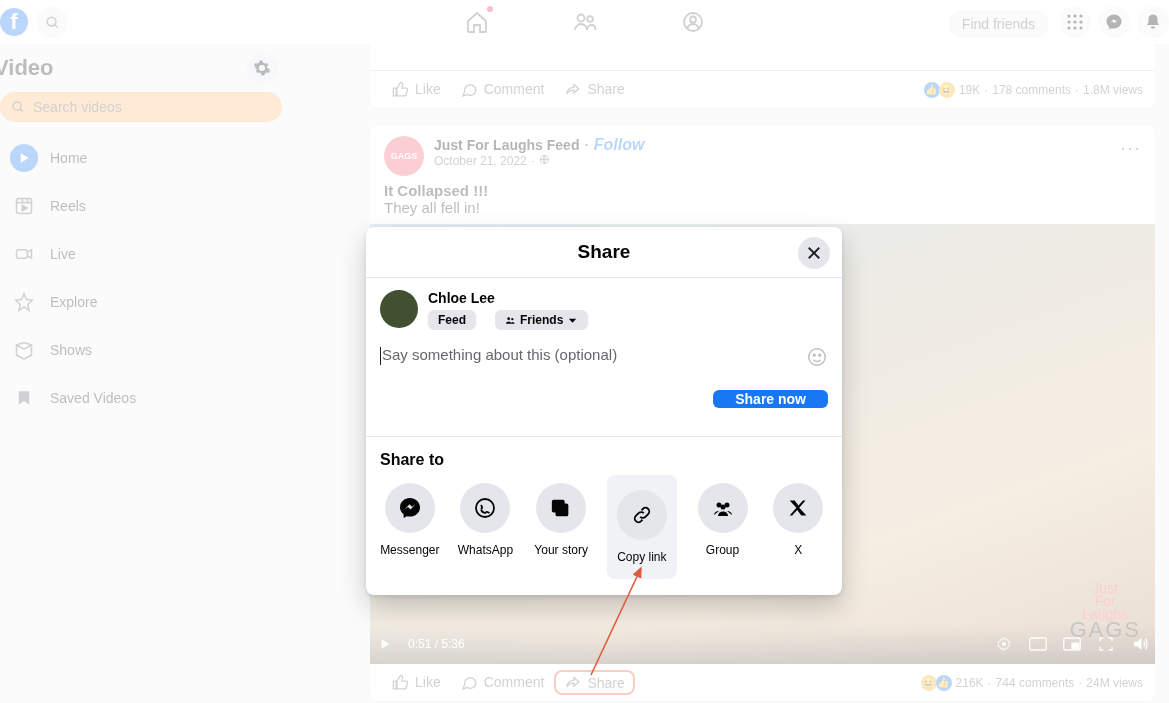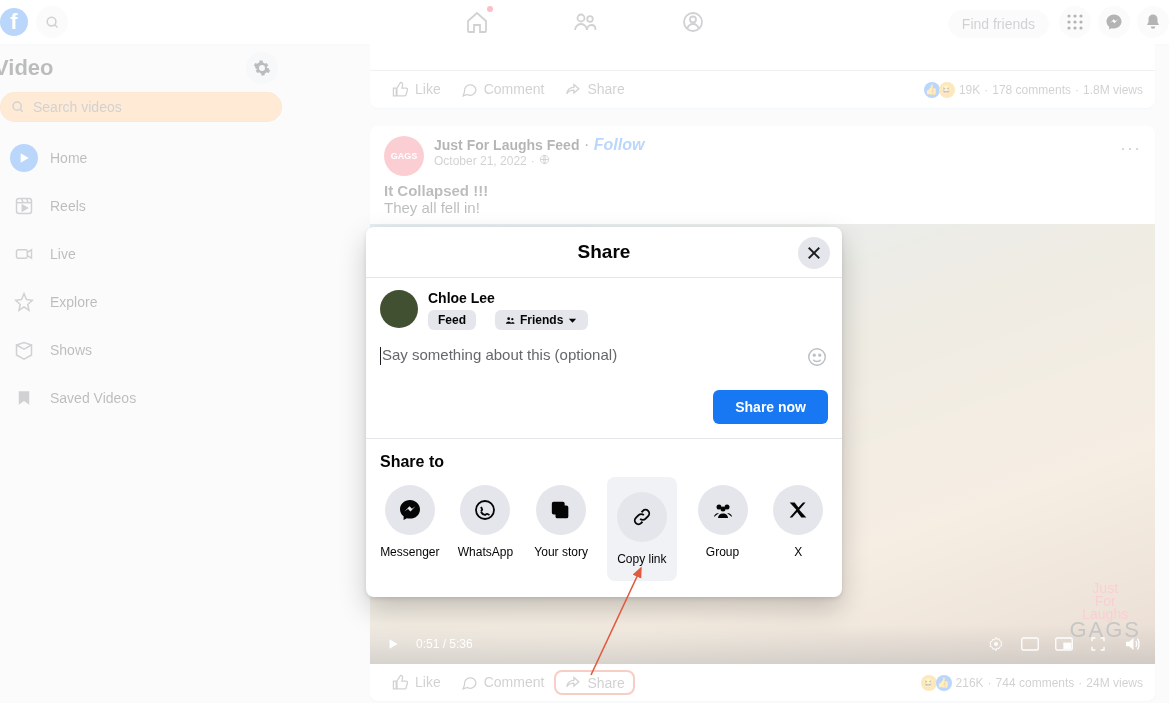--- a/index.html
+++ b/index.html
@@ -43,21 +43,21 @@
 .post-avatar { width: 40px; height: 40px; background: #f25c6e; border-radius: 50%; display: flex; align-items: center; justify-content: center; color: #fff; font-size: 9px; font-weight: 900; text-align: center; line-height: 1; }
 .post-meta .pname { font-weight: 600; color: #050505; font-size: 14px; }
 .post-meta .follow { color: #1877f2; font-weight: 600; font-style: italic; }
 .post-meta .pdate { color: #65676b; font-size: 12px; display: flex; gap: 4px; }
 .post-dots { position: absolute; right: 14px; top: 12px; color: #65676b; font-size: 18px; letter-spacing: 1px; }
 .post-text { padding: 0 14px; color: #1c1e21; font-size: 15px; }
 .post-text .bold { font-weight: 700; }
 .video-area { height: 440px; background: linear-gradient(160deg, #a7c5d3 0%, #c9bea4 40%, #e0c5a0 70%, #b89070 100%); position: relative; margin-top: 8px; }
 .watermark { position: absolute; right: 14px; bottom: 24px; color: #f25c6e; font-weight: 400; font-size: 14px; text-align: center; line-height: 0.9; }
 .watermark .big { font-size: 22px; letter-spacing: 2px; color: #444; }
-.video-controls { position: absolute; bottom: 0; left: 0; right: 0; height: 40px; display: flex; align-items: center; padding: 0 12px; gap: 12px; color: #fff; background: linear-gradient(to top, rgba(0,0,0,0.45), transparent); font-size: 12px; }
+.video-controls { position: absolute; bottom: 0; left: 0; right: 0; height: 40px; display: flex; align-items: center; padding: 0 4px; gap: 12px; color: #fff; background: linear-gradient(to top, rgba(0,0,0,0.45), transparent); font-size: 12px; }
 .vc-spacer { flex: 1; }
 .vc-btn { width: 22px; height: 22px; display: flex; align-items: center; justify-content: center; opacity: 0.95; }
 
 .bottom-engage { display: flex; align-items: center; padding: 6px 12px; font-size: 14px; color: #65676b; }
 .share-highlight { border: 2px solid #e05b3d; border-radius: 8px; padding: 2px 8px; display: flex; align-items: center; gap: 6px; }
 
 
 .backdrop { position: absolute; inset: 0; background: rgba(255,255,255,0.7); }
 
 
@@ -69,21 +69,21 @@
 .comp-row { display: flex; gap: 10px; align-items: flex-start; }
 .comp-avatar { width: 38px; height: 38px; background: #405030; border-radius: 50%; }
 .comp-meta .uname { font-weight: 600; font-size: 14px; color: #050505; }
 .chips { display: flex; gap: 19px; margin-top: 4px; }
 .chip { background: #e4e6eb; border-radius: 6px; padding: 3px 10px; font-size: 12px; font-weight: 600; color: #050505; display: flex; align-items: center; gap: 4px; }
 .chip svg { width: 11px; height: 11px; }
 .editor-row { display: flex; margin-top: 16px; gap: 9px; }
 .editor { flex: 1; font-size: 15px; color: #65676b; position: relative; }
 .editor .cursor { border-left: 1px solid #1c1e21; display: inline-block; height: 18px; vertical-align: middle; margin-right: 1px; }
 .emoji-btn { color: #bcc0c4; margin-left: 8px; }
-.share-now { background: #1877f2; color: #fff; font-weight: 600; font-size: 14px; padding: 9px 22px; border-radius: 6px; margin: 22px 0 2px auto; width: fit-content; }
+.share-now { background: #1877f2; color: #fff; font-weight: 600; font-size: 14px; padding: 1px 22px; border-radius: 6px; margin: 22px 0 16px auto; width: fit-content; }
 
 .share-to { border-top: 1px solid #e4e6eb; padding: 14px 14px 16px; }
 .share-to h3 { font-size: 16px; font-weight: 600; color: #050505; margin-bottom: 14px; }
 .targets { display: flex; gap: 16px; justify-content: flex-end; }
 .target { display: flex; flex-direction: column; align-items: center; gap: 10px; width: 62px; }
 .target.highlighted { background: #f0f2f5; border-radius: 8px; padding: 15px 6px; margin-top: -8px; width: 72px; }
 .tcircle { width: 50px; height: 50px; background: #e4e6eb; border-radius: 50%; display: flex; align-items: center; justify-content: center; color: #050505; }
 .tlabel { font-size: 12px; color: #050505; text-align: center; }
 
 

